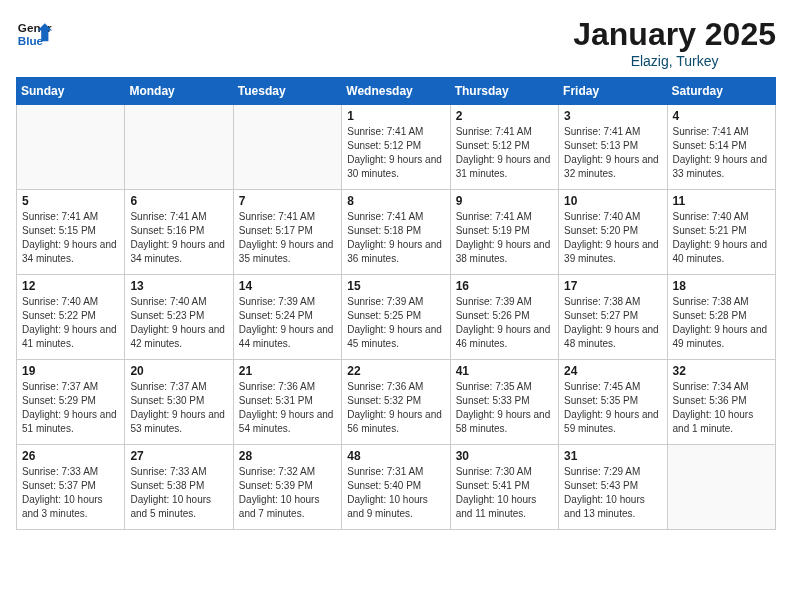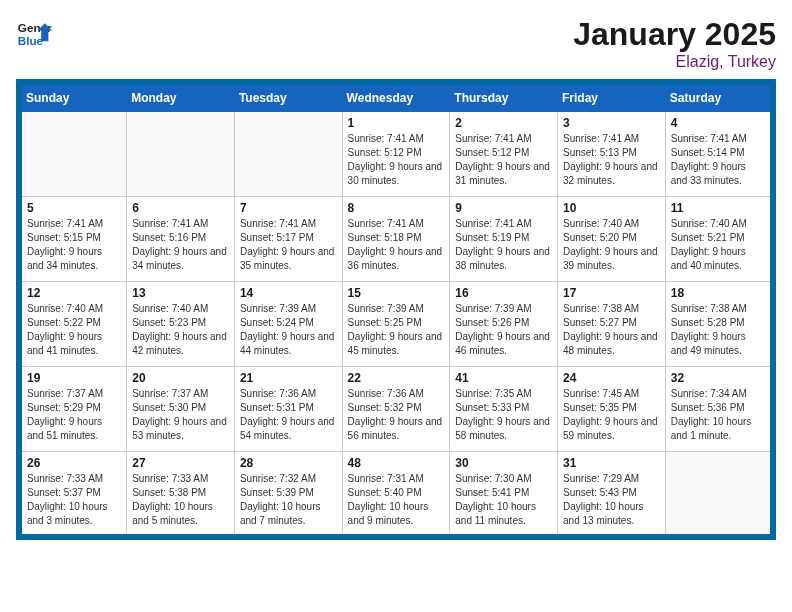--- a/index.html
+++ b/index.html
@@ -19,35 +19,35 @@
     .logo {
       display: flex;
       align-items: center;
       gap: 4px;
     }
     .logo-icon {
       width: 36px;
       height: 36px;
     }
     .title-area {
-      text-align: right;
+      text-align: center;
     }
     .month-title {
       font-size: 32px;
       font-weight: bold;
       color: #1a1a1a;
     }
     .location-title {
-      font-size: 16px;
-      color: #701a75;
+      font-size: 14px;
+      color: #0c4a6e;
     }
     .calendar {
       width: 100%;
       border-collapse: collapse;
-      border: 6px solid #0369a1;
+      border: 1px solid #0369a1;
     }
     .calendar th {
       background: #1565c0;
       color: #fff;
       font-size: 12px;
       font-weight: bold;
       padding: 6px 4px;
       text-align: left;
       border: 1px solid #1565c0;
     }

